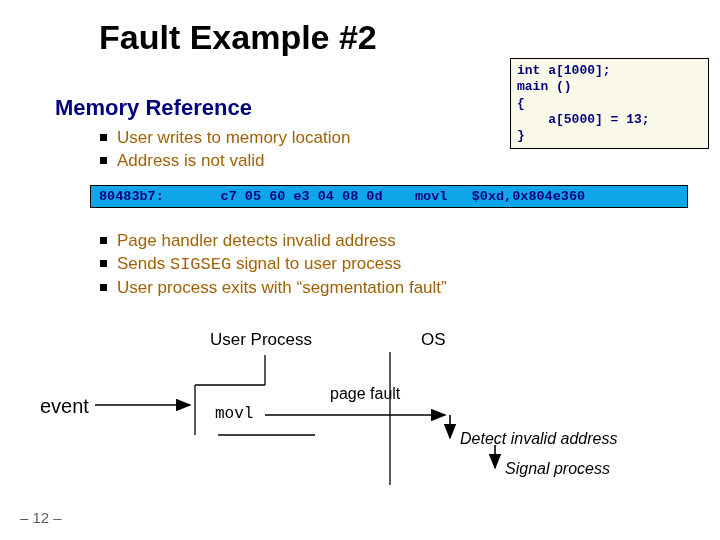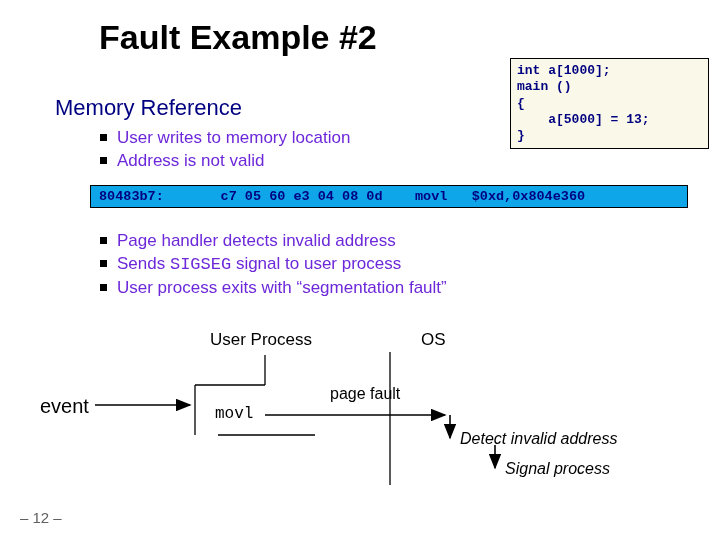--- a/index.html
+++ b/index.html
@@ -42,38 +42,38 @@
     line-height: 1.25;
     white-space: pre;
     margin-top: 28px;
   }
   .section {
     position: absolute;
     left: 55px;
     top: 95px;
     font-size: 22px;
     color: #000080;
-    font-weight: normal;
+    font-weight: bold;
     text-align: right;
   }
   .bullets1 {
     position: absolute;
     left: 100px;
     top: 127px;
   }
   .bullets2 {
     position: absolute;
     left: 100px;
     top: 230px;
   }
   .bullet {
     display: flex;
     align-items: flex-start;
     font-size: 17px;
-    color: #6d28d9;
+    color: #a16207;
     line-height: 1.35;
   }
   .sq {
     width: 7px;
     height: 7px;
     background: #000;
     margin-top: 7px;
     margin-right: 10px;
     flex: 0 0 auto;
   }

